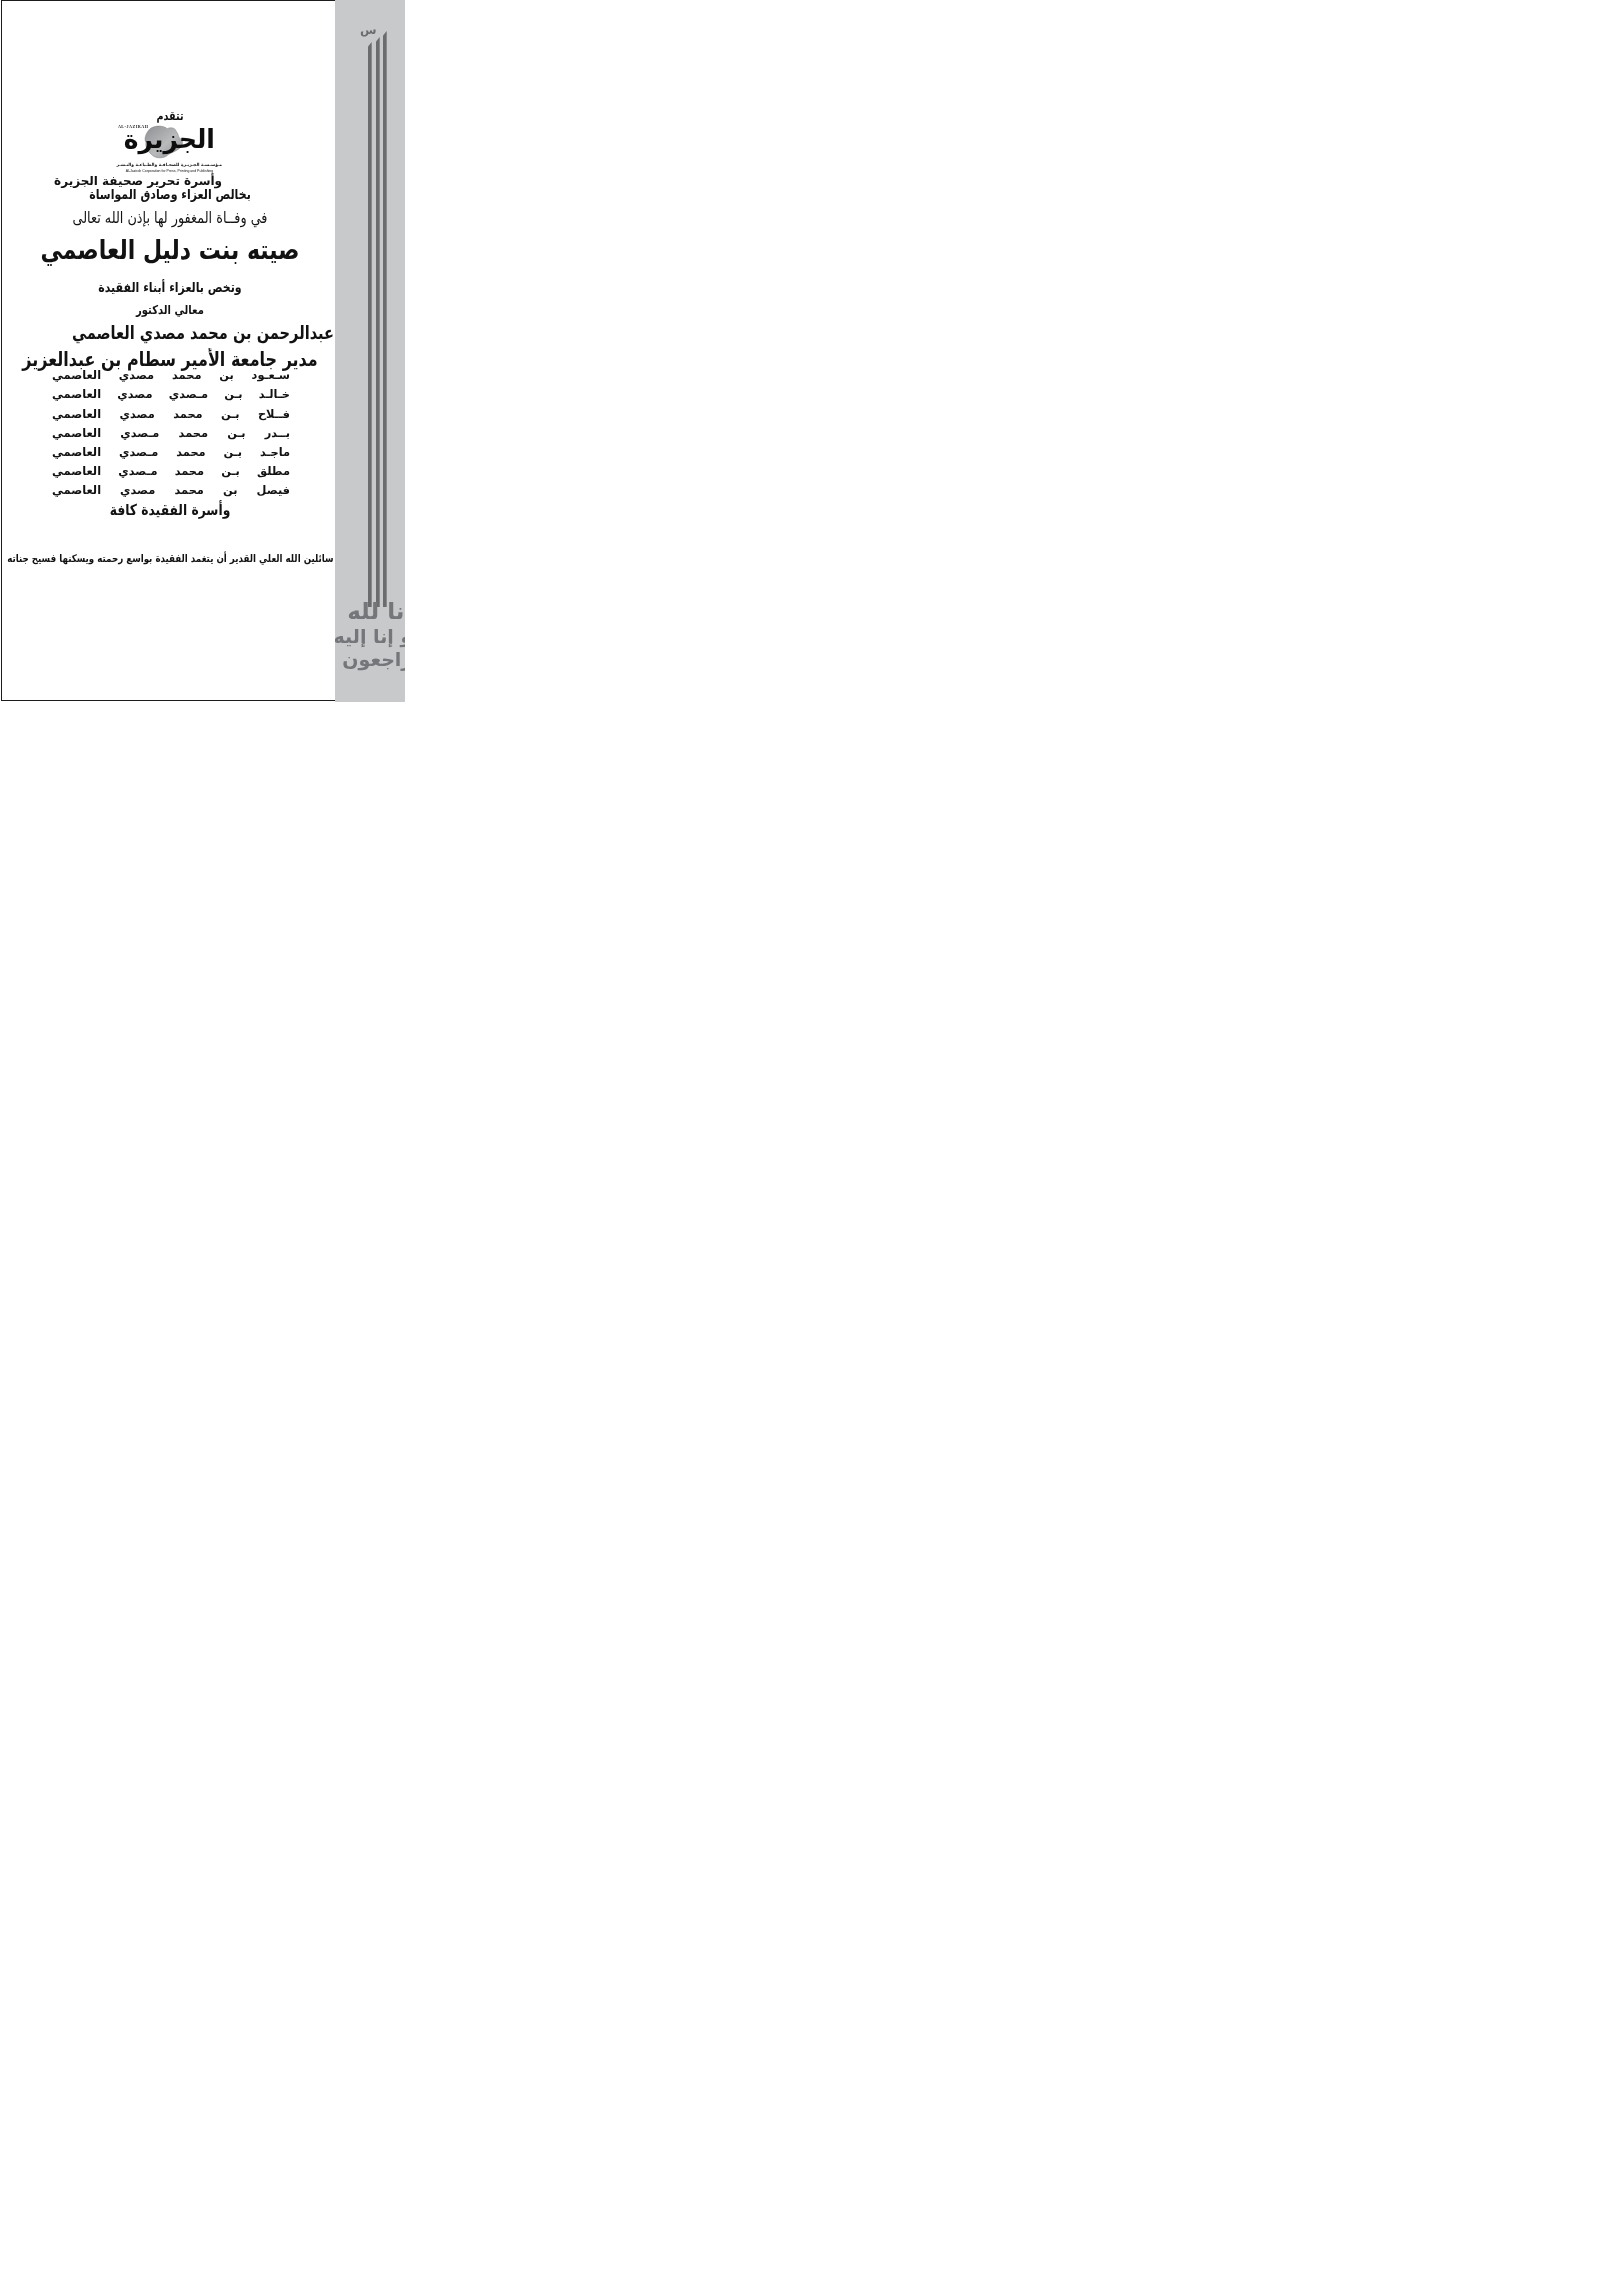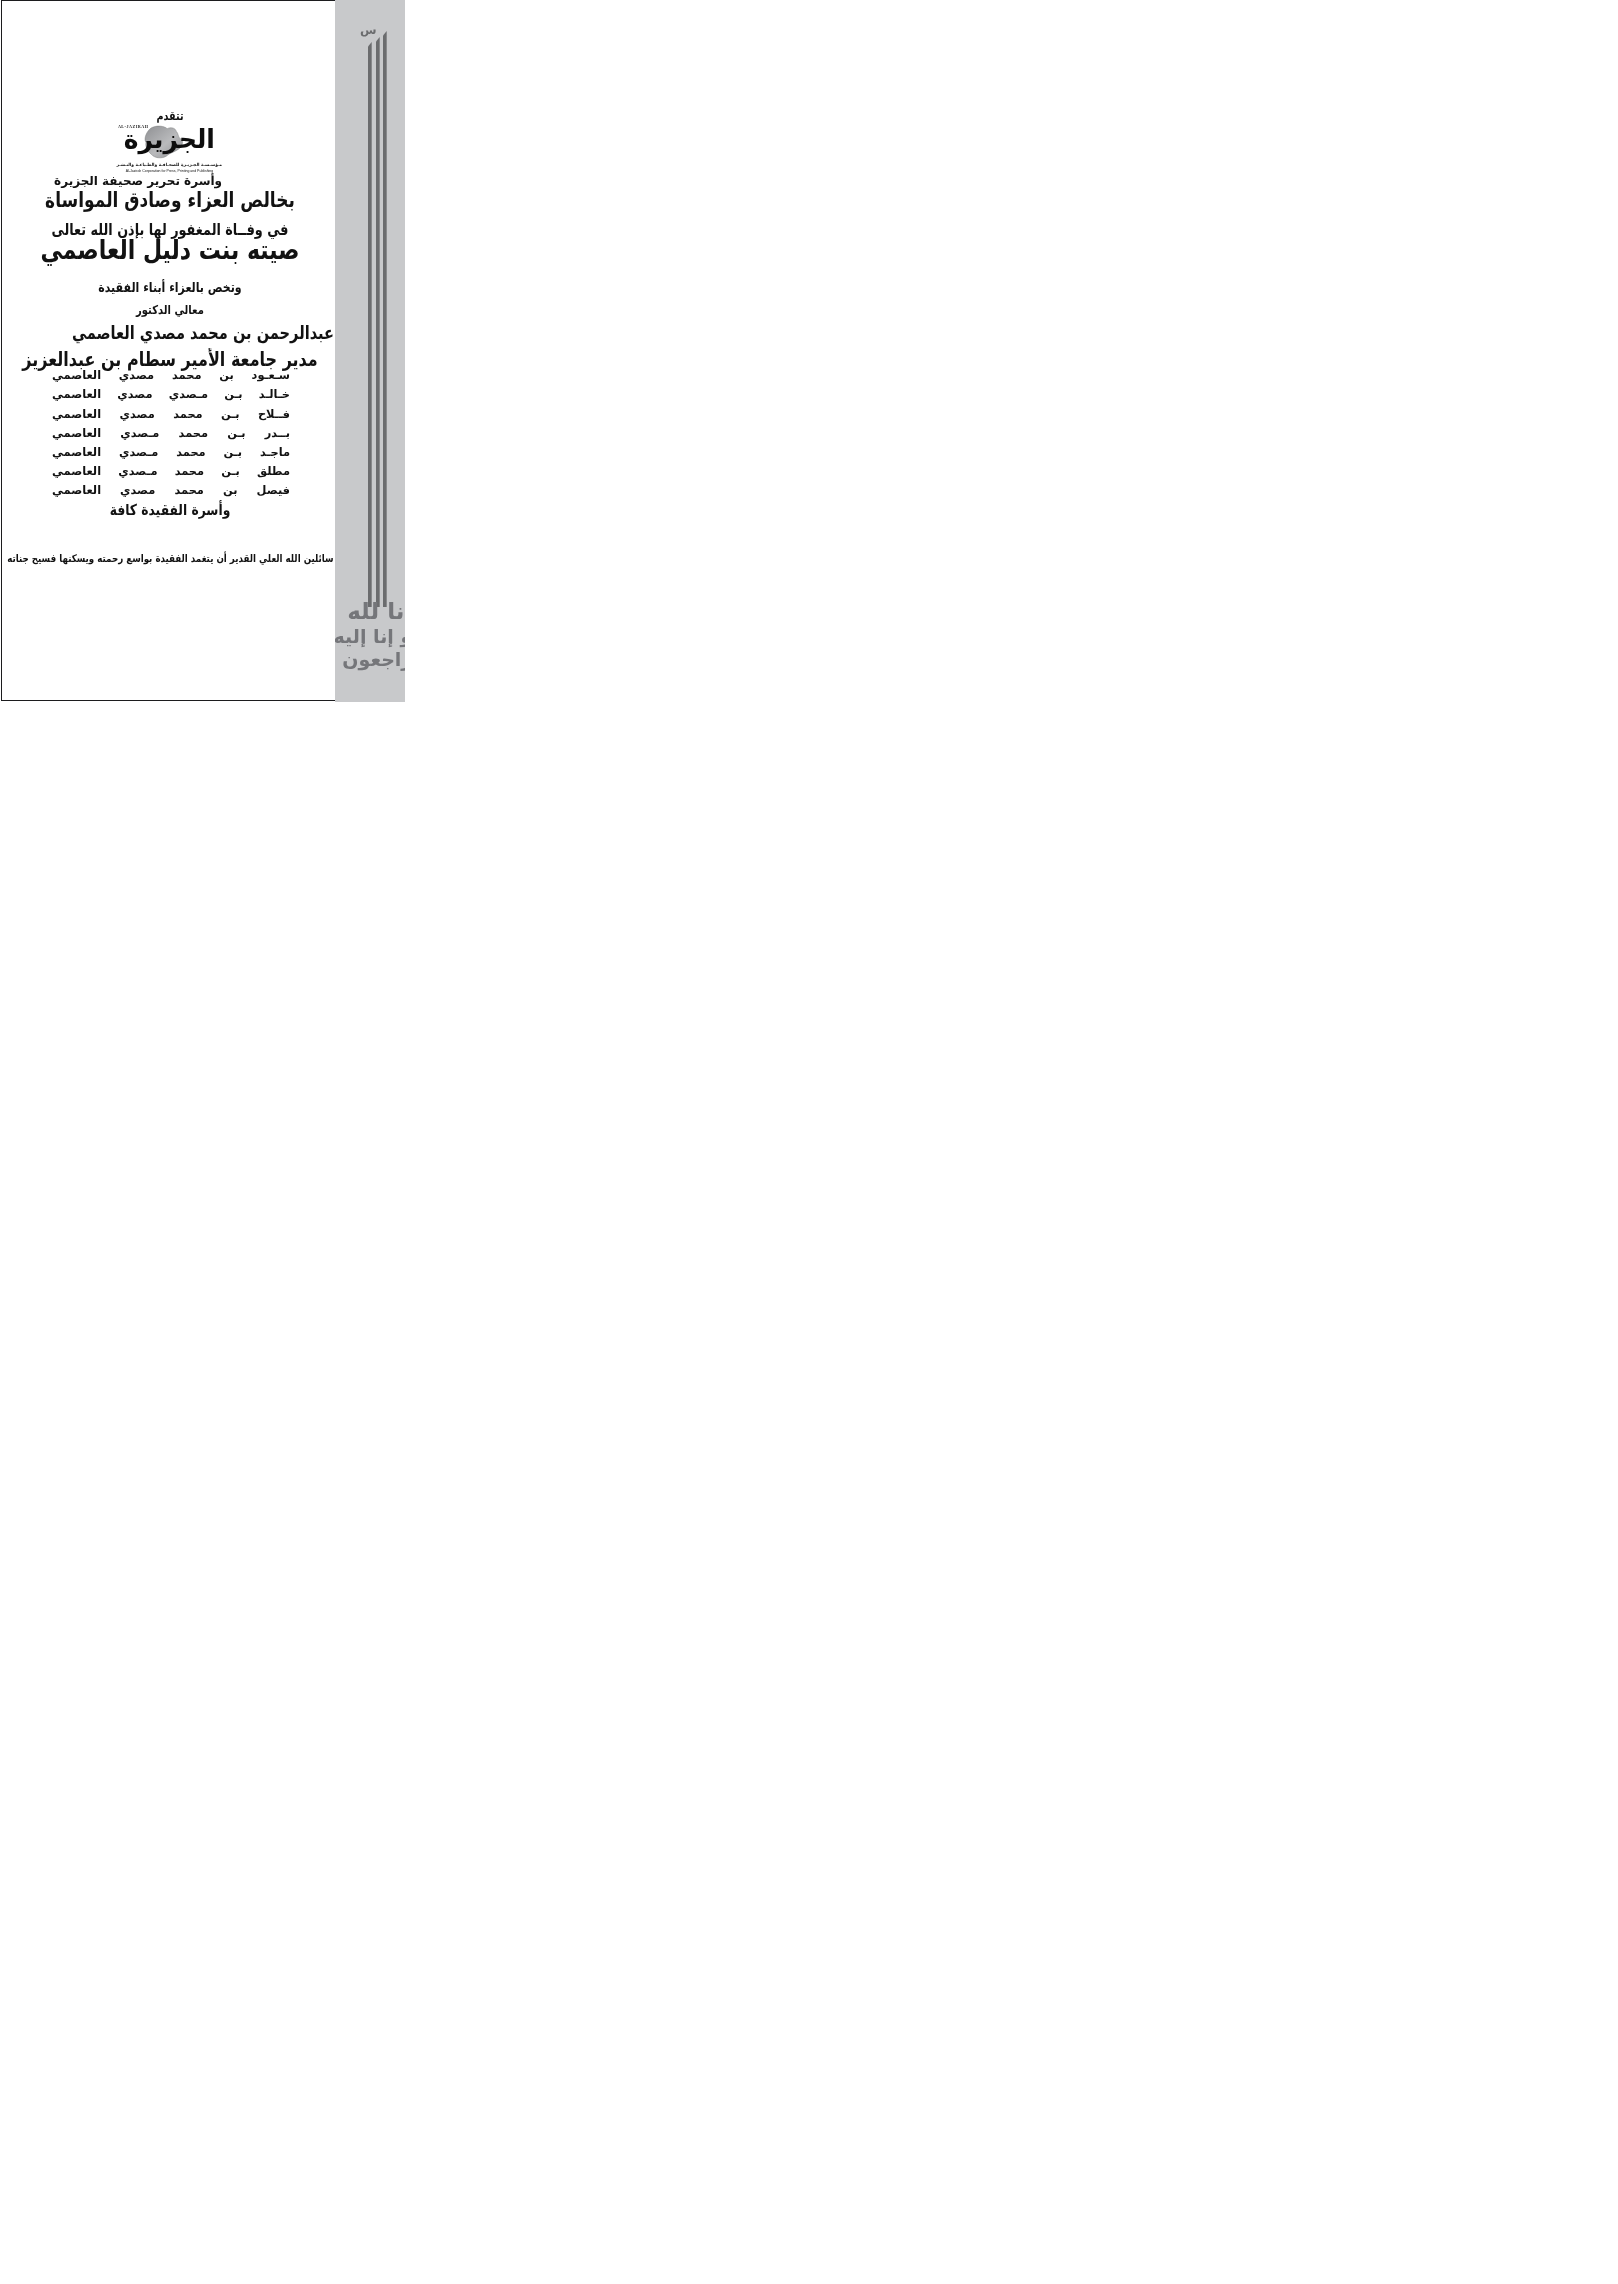--- a/index.html
+++ b/index.html
@@ -69,22 +69,22 @@
     font-size:25px;font-weight:bold;line-height:1.25;color:#0d0d0d;
     text-align:center;transform:scaleY(1.05);transform-origin:top center;
   }
   .corp-ar{position:absolute;left:0;top:40px;width:105px;font-size:4.3px;font-weight:bold;white-space:nowrap;text-align:center;}
   .corp-en{
     position:absolute;left:0;top:47px;width:105px;
     font-family:"Liberation Sans",sans-serif;
     font-size:3.5px;color:#111;direction:ltr;white-space:nowrap;text-align:center;
   }
   .editorial{position:absolute;left:0;top:52px;width:105px;font-size:12px;font-weight:bold;white-space:nowrap;text-align:center;}
-  .cond1{top:187px;font-size:17px;font-weight:bold;}
-  .cond2{top:220px;font-size:12.8px;font-weight:bold;}
+  .cond1{top:187px;font-size:11px;font-weight:bold;}
+  .cond2{top:208px;font-size:12.8px;font-weight:normal;}
   .deceased{top:235px;font-size:22px;font-weight:bold;}
   .dedication{top:280px;font-size:11px;font-weight:bold;}
   .honorific{top:303px;font-size:10px;font-weight:bold;}
   .chief-name{top:322px;font-size:14.6px;font-weight:bold;text-align:right;}
   .chief-title{top:348px;font-size:16px;font-weight:bold;}
   .mourner{
     position:absolute;left:46px;width:238px;
     font-size:11.4px;font-weight:bold;
     text-align:justify;text-align-last:justify;
     direction:rtl;white-space:nowrap;

